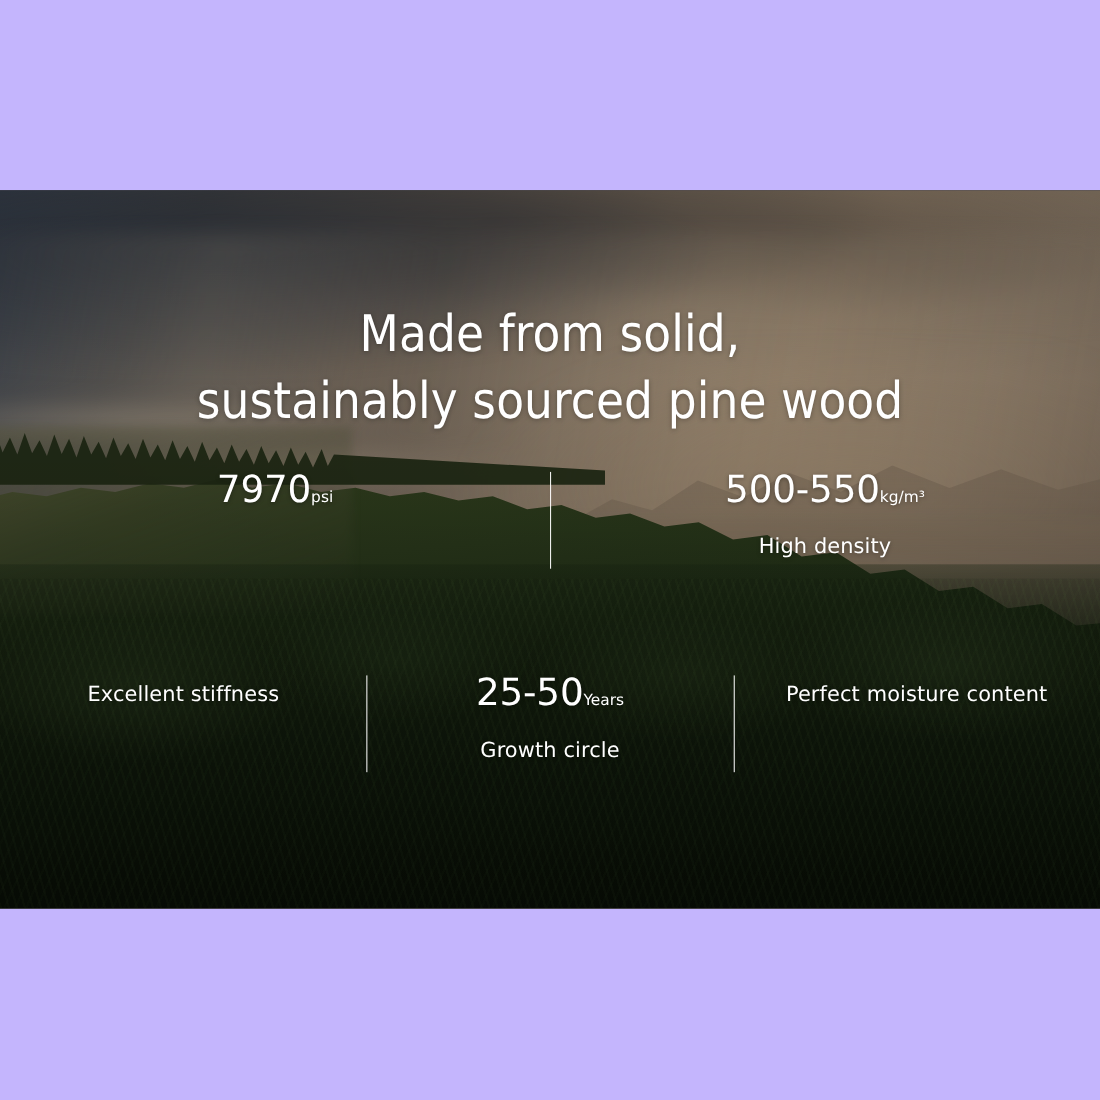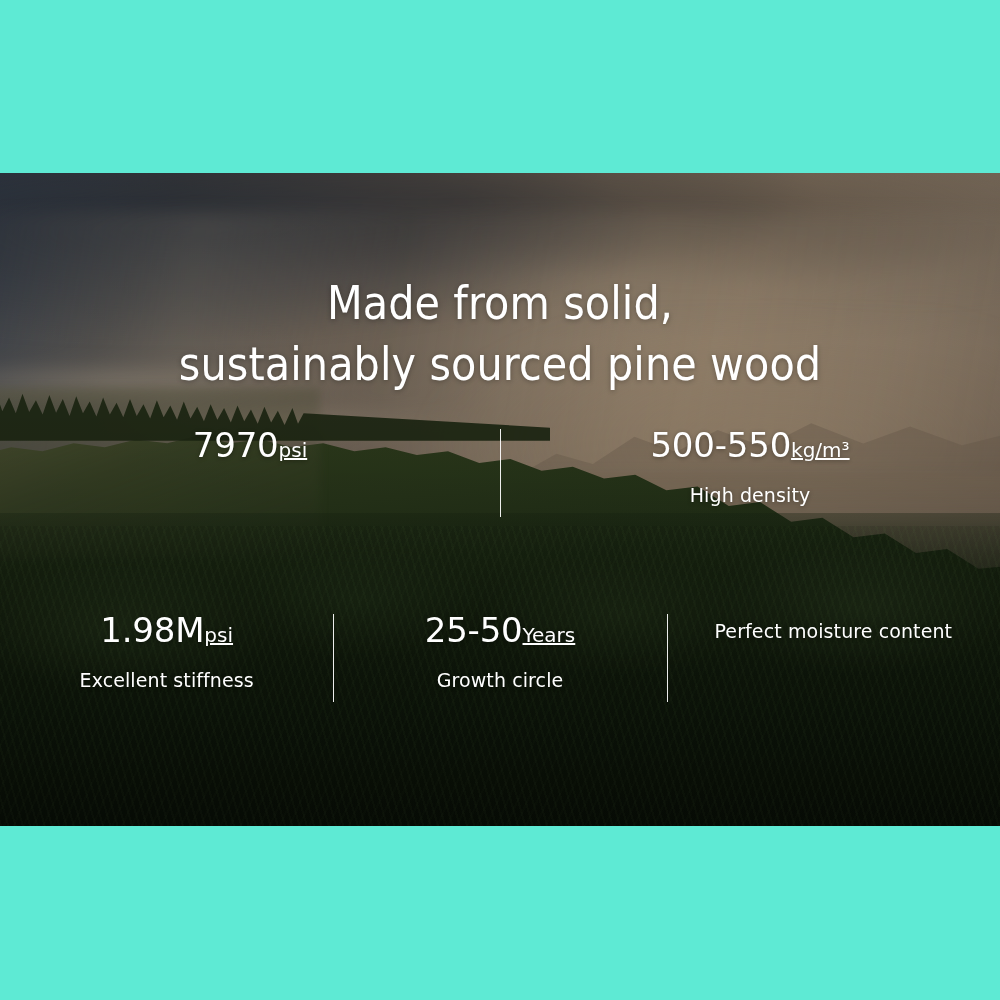--- a/index.html
+++ b/index.html
@@ -14,21 +14,21 @@
     overflow: hidden;
     font-family: "Liberation Sans", sans-serif;
     -webkit-font-smoothing: antialiased;
   }
 
   
   .page {
     position: relative;
     width: 1000px;
     height: 1000px;
-    background: #5eead4;
+    background: #c4b5fd;
   }
 
   
   .banner {
     position: absolute;
     left: 0;
     top: 173px;
     width: 1000px;
     height: 653px;
     overflow: hidden;
@@ -271,24 +271,23 @@
   .stat-value {
     font-size: 34px;
     line-height: 44px;
     font-weight: 400;
     letter-spacing: -0.2px;
     white-space: nowrap;
     font-family: "DejaVu Sans", sans-serif;
     text-shadow: 0 1px 4px rgba(0,0,0,0.35);
   }
   .stat-unit {
-    font-size: 20px;
+    font-size: 14px;
     letter-spacing: 0;
     vertical-align: baseline;
-    text-decoration: underline;
   }
   .stat-label {
     margin-top: 10px;
     font-size: 19px;
     line-height: 26px;
     font-weight: 400;
     letter-spacing: 0.1px;
     white-space: nowrap;
     font-family: "DejaVu Sans", sans-serif;
     text-shadow: 0 1px 4px rgba(0,0,0,0.35);
@@ -345,23 +344,20 @@
           </div>
 
 
         </div>
       </div>
 
       <div class="stats row2">
         <div class="stat-row">
 
           <div class="stat-cell">
-            <div class="stat-value">
-              <span>1.98M</span><span class="stat-unit">psi</span>
-            </div>
             <div class="stat-label">Excellent stiffness</div>
           </div>
 
           <div class="stat-cell">
             <div class="stat-value">
               <span>25-50</span><span class="stat-unit">Years</span>
             </div>
             <div class="stat-label">Growth circle</div>
           </div>
 

